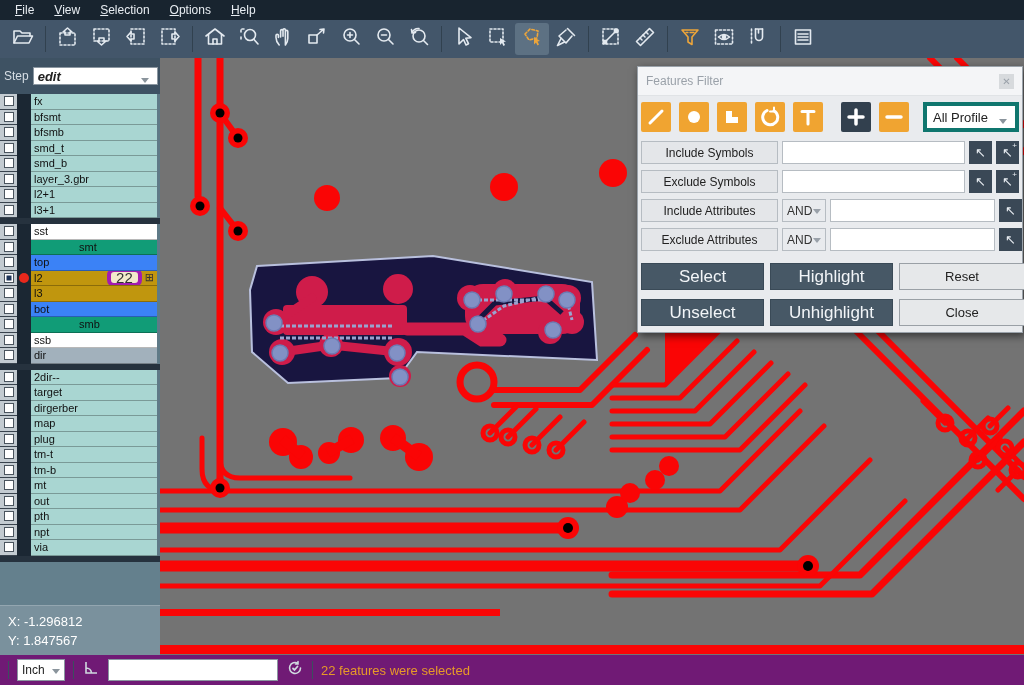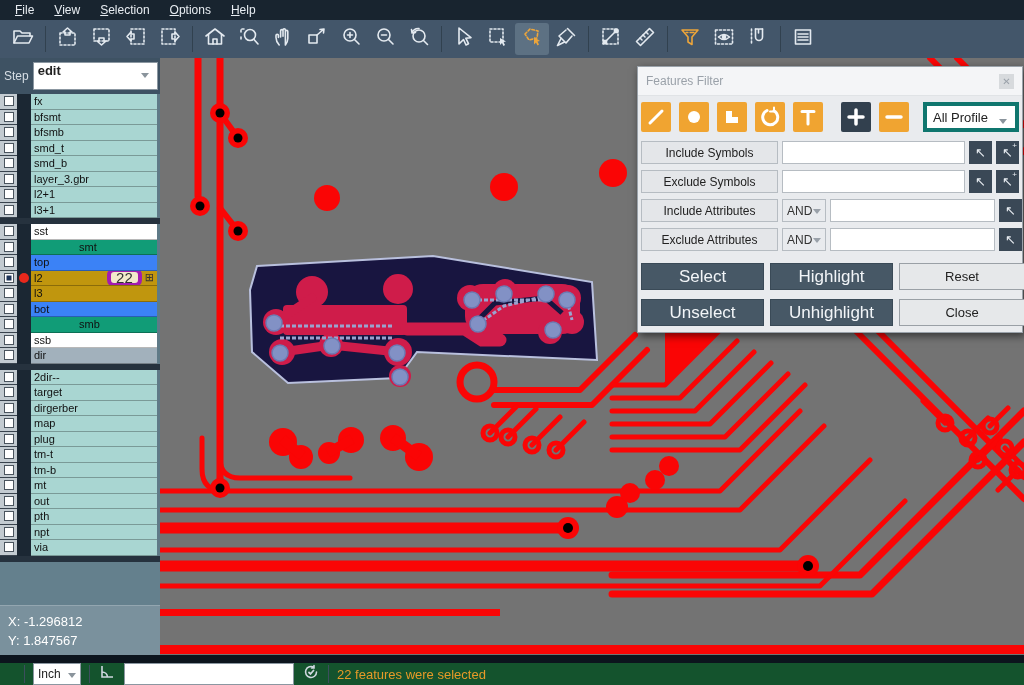--- a/index.html
+++ b/index.html
@@ -21,23 +21,23 @@
   .tbtn.active { background:#5d7183; }
   .tsep { width:1px; height:26px; background:#31414f; margin:0 5px; flex:0 0 auto; }
 
   
   .main { position:absolute; top:58px; left:0; right:0; bottom:30px; display:flex; }
 
   
   .sidebar { width:160px; background:#26323e; display:flex; flex-direction:column; flex:0 0 auto; }
   .step-row { height:36px; background:#3e5263; display:flex; align-items:center; padding:0 2px 0 4px; gap:4px; }
   .step-label { color:#d7dee5; font-size:12px; }
-  .step-select { flex:1; height:28px; background:#fff; border:1px solid #8b97a1; display:flex;
-                 align-items:flex-start; padding:0 4px; font-size:13px; font-weight:bold; color:#222;
-                 position:relative; }
+  .step-select { flex:1; height:18px; background:#fff; border:1px solid #8b97a1; display:flex;
+                 align-items:flex-end; padding:0 4px; font-size:13px; font-weight:bold; color:#222;
+                 position:relative;font-style:italic; }
   .chev { width:0; height:0; border-left:4px solid transparent; border-right:4px solid transparent;
           border-top:5px solid #8a949c; position:absolute; right:8px; top:10px; }
   .layers { flex:0 0 auto; }
   .lgroup { margin-bottom:6px; }
   .lrow { display:grid; grid-template-columns:17px 14px 1fr 3px; height:15.5px; }
   .cbcell { background:#c3cbd1; border-bottom:1px solid #39434e; display:flex; align-items:center; justify-content:center; }
   .cb { width:10px; height:10px; background:#fff; border:1.5px solid #4a545e; }
   .cb.checked { background:#1c3358; box-shadow:inset 0 0 0 1.5px #fff; }
   .indcell { background:#1b2733; display:flex; align-items:center; justify-content:center; }
   .reddot { width:10px; height:10px; border-radius:50%; background:#e8281c; }
@@ -89,22 +89,22 @@
            justify-content:center; font-size:13px; flex:0 0 auto; position:relative; }
   .fpick .plus { position:absolute; top:0px; right:2px; font-size:8px; }
   .btngrid { display:grid; grid-template-columns:123px 123px 126px; grid-auto-rows:27px;
              gap:9px 6px; margin-top:12px; }
   .dbtn { background:#475866; color:#f2f5f8; font-size:17px; display:flex; align-items:center;
           justify-content:center; border:1px solid #3a4a57; }
   .lbtn { background:#e6e8ea; color:#222; font-size:13px; display:flex; align-items:center;
           justify-content:center; border:1px solid #9aa0a6; }
 
   
-  .statusbar { position:absolute; left:0; bottom:0; width:1024px; height:22px; background:#14532d;
-               display:flex; align-items:center; gap:8px; padding:0 24px; }
+  .statusbar { position:absolute; left:0; bottom:0; width:1024px; height:30px; background:#701a75;
+               display:flex; align-items:center; gap:8px; padding:0 8px; }
   .ssep { width:1px; height:18px; background:#3c4e5e; }
   .unit-select { width:48px; height:22px; background:#fff; border:1px solid #8b97a1; font-size:12px;
                  color:#222; display:flex; align-items:center; padding:0 4px; position:relative; }
   .unit-select .chev { right:4px; top:9px; }
   .corner-ico svg { stroke:#cfd8df; fill:none; stroke-width:1.6; }
   .cmd-input { width:170px; height:22px; background:#fff; border:1px solid #8b97a1; font-size:12px;
                padding:0 4px; font-family:"Liberation Sans",sans-serif; }
   .sync-ico svg { stroke:#cfd8df; fill:none; stroke-width:1.6; stroke-linecap:round; }
   .status-msg { color:#e79a28; font-size:13px; }
 </style>

